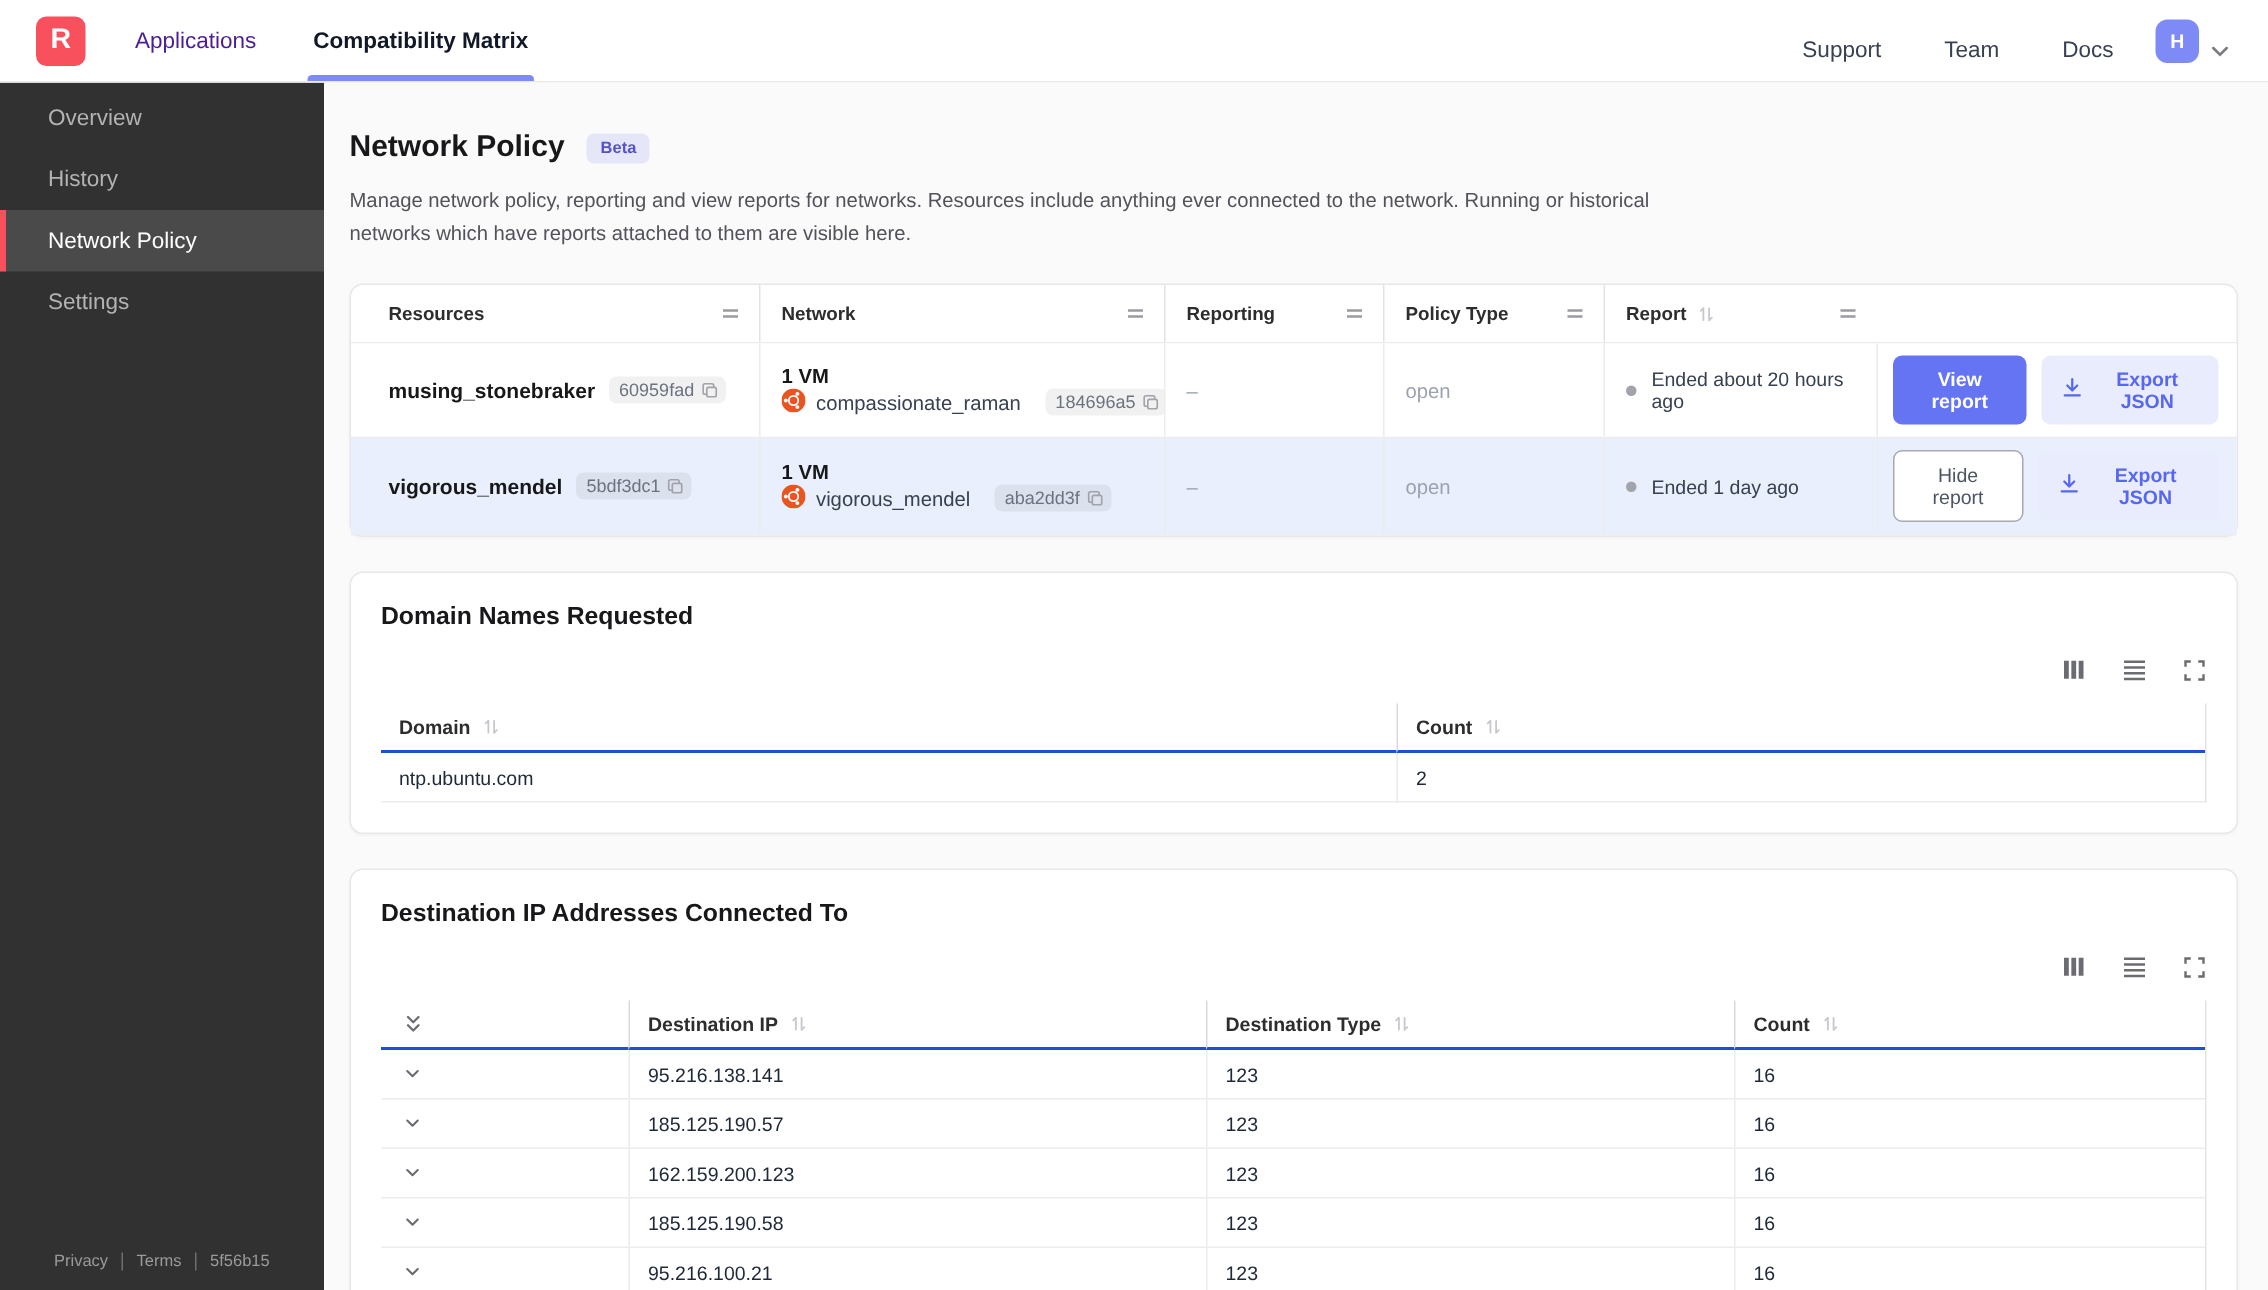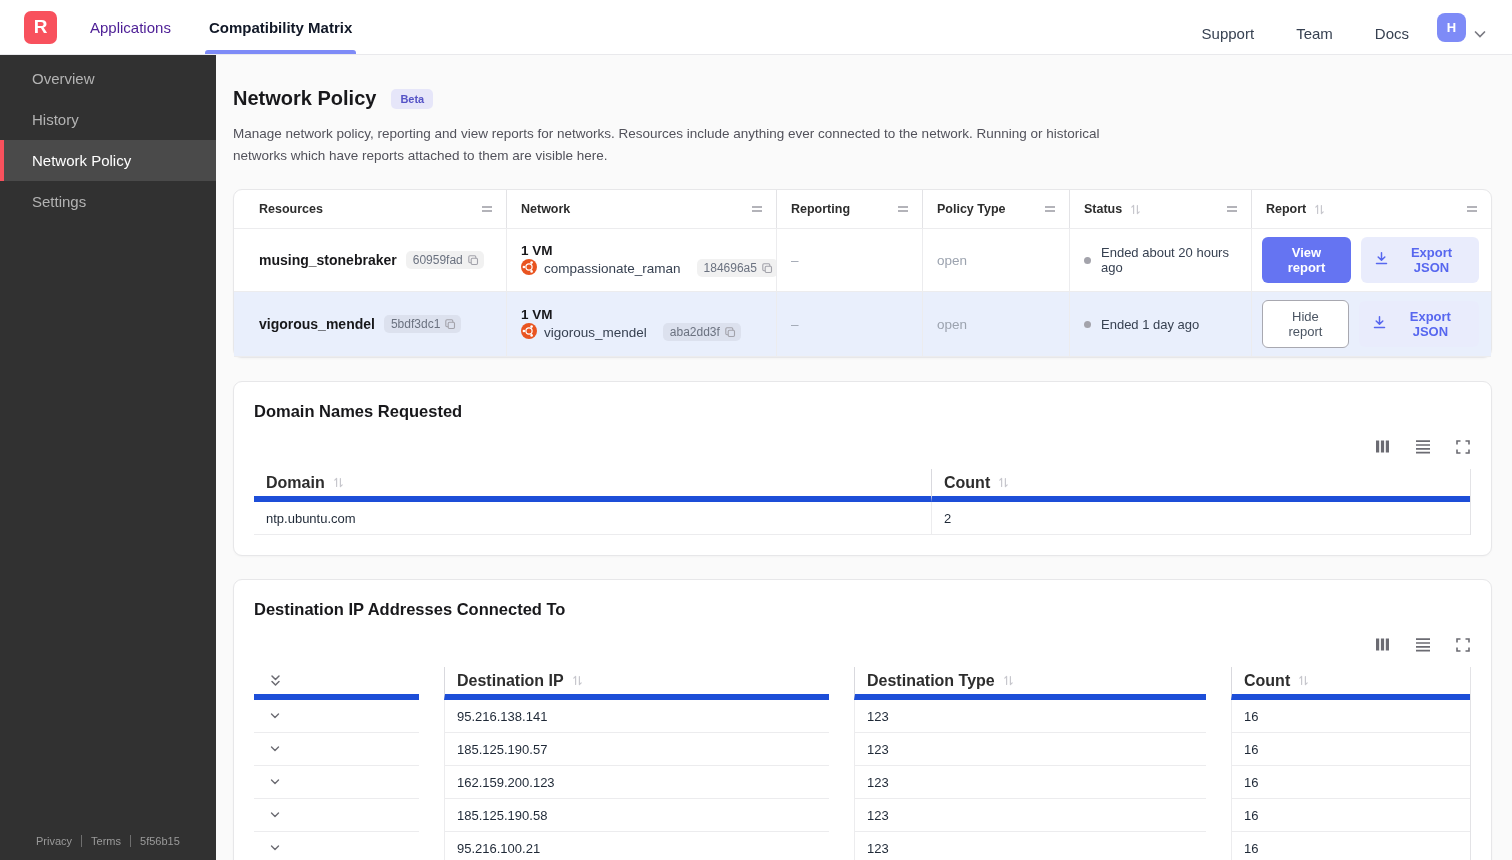--- a/index.html
+++ b/index.html
@@ -77,23 +77,23 @@
   .btn-soft { background:#e9ecfc; color:#5767ef; }
 
   
   .rcard { padding:20px 20px 20px 20px; }
   .rcard-title { font-size:16.5px; font-weight:700; color:#18181b; }
   .rcard-toolbar { display:flex; justify-content:flex-end; align-items:center; gap:23px; margin-top:17px; }
   .tool-icon { display:flex; cursor:pointer; }
   .rtable { margin-top:14px; border-right:1px solid #e3e3e6; }
   .rt-grid { display:grid; }
   .domains .rt-grid { grid-template-columns:677px 1fr; }
-  .dests .rt-grid { grid-template-columns:165px 385px 352px 1fr;gap:25px; }
-  .rt-hcell { height:33px; display:flex; align-items:center; padding:0 12px; font-size:16px;
-              font-weight:700; color:#2d2d2d; border-bottom:6px solid #1d4ed8; }
+  .dests .rt-grid { grid-template-columns:165px 385px 352px 1fr; }
+  .rt-hcell { height:33px; display:flex; align-items:center; padding:0 12px; font-size:13px;
+              font-weight:700; color:#2d2d2d; border-bottom:2px solid #1d4ed8; }
   .rt-hcell + .rt-hcell { border-left:1px solid #d9d9de; }
   .rt-cell { height:33px; display:flex; align-items:center; padding:0 12px; font-size:13px;
              color:#1f2937; border-bottom:1px solid #ececee; }
   .rt-cell + .rt-cell { border-left:1px solid #ececee; }
   .expander-cell { justify-content:flex-start; padding-left:14px; }
   .chev-btn { display:flex; cursor:pointer; }
 </style>
 </head>
 <body>
 
@@ -162,33 +162,20 @@
         <div class="nt-hcell">
           <span>Reporting</span>
           <span class="drag-handle">
               <svg width="14" height="14" viewBox="0 0 14 14">
                 <path d="M2 5h10M2 9h10" stroke="#9b9ba2" stroke-width="1.6"></path>
               </svg>
             </span>
         </div>
         <div class="nt-hcell">
           <span>Policy Type</span>
-          <span class="drag-handle">
-              <svg width="14" height="14" viewBox="0 0 14 14">
-                <path d="M2 5h10M2 9h10" stroke="#9b9ba2" stroke-width="1.6"></path>
-              </svg>
-            </span>
-        </div>
-        <div class="nt-hcell">
-          <span>Status</span>
-          <span class="sort-icon">
-              <svg width="13" height="13" viewBox="0 0 13 13">
-                <path d="M2.8 4.2L4.6 2.4v8M10.2 8.8L8.4 10.6v-8" fill="none" stroke="#c7c7cd" stroke-width="1.2" stroke-linecap="round" stroke-linejoin="round"></path>
-              </svg>
-            </span>
           <span class="drag-handle">
               <svg width="14" height="14" viewBox="0 0 14 14">
                 <path d="M2 5h10M2 9h10" stroke="#9b9ba2" stroke-width="1.6"></path>
               </svg>
             </span>
         </div>
         <div class="nt-hcell">
           <span>Report</span>
           <span class="sort-icon">
               <svg width="13" height="13" viewBox="0 0 13 13">

